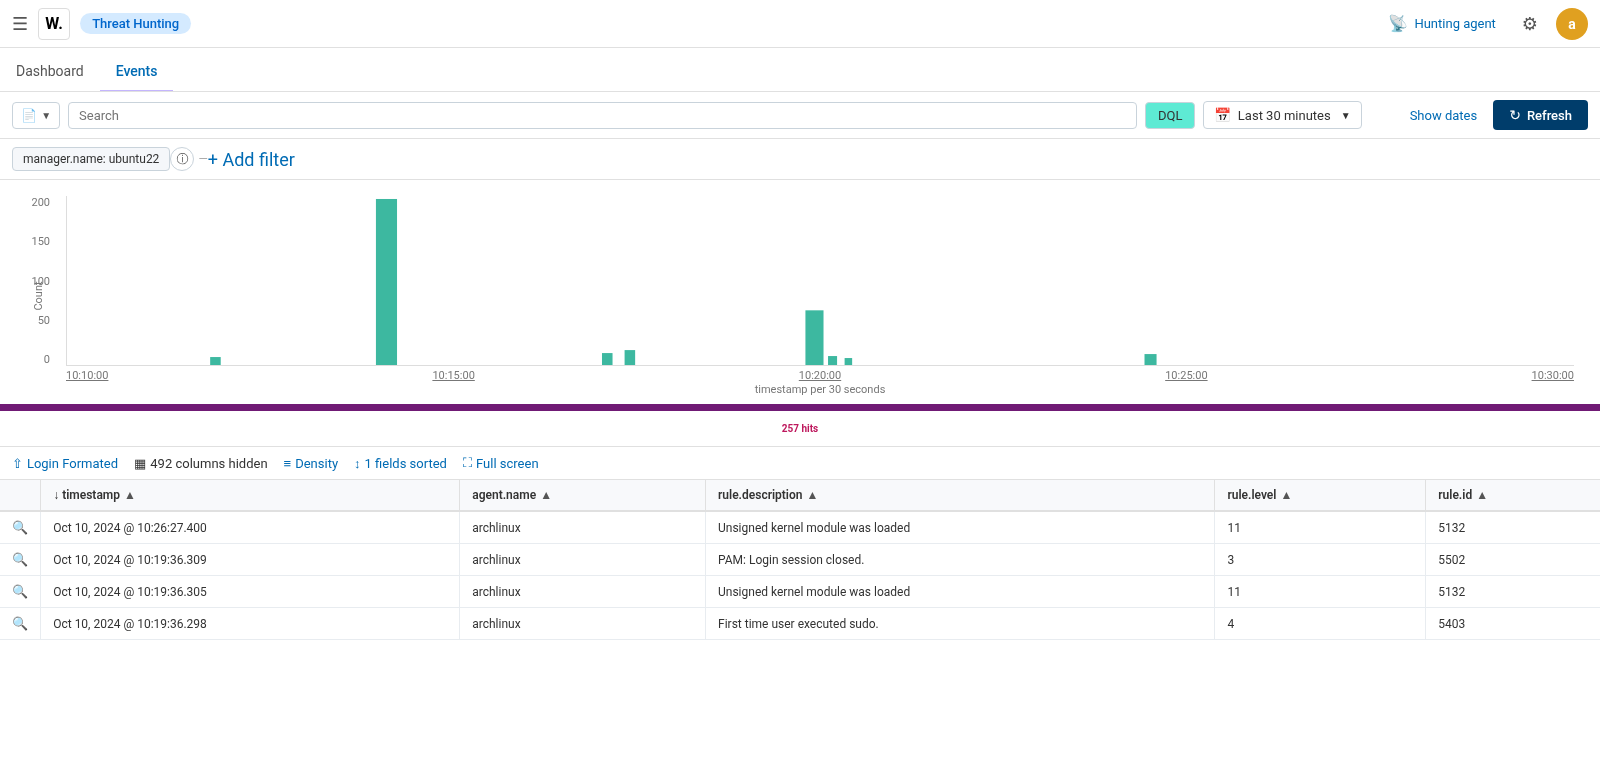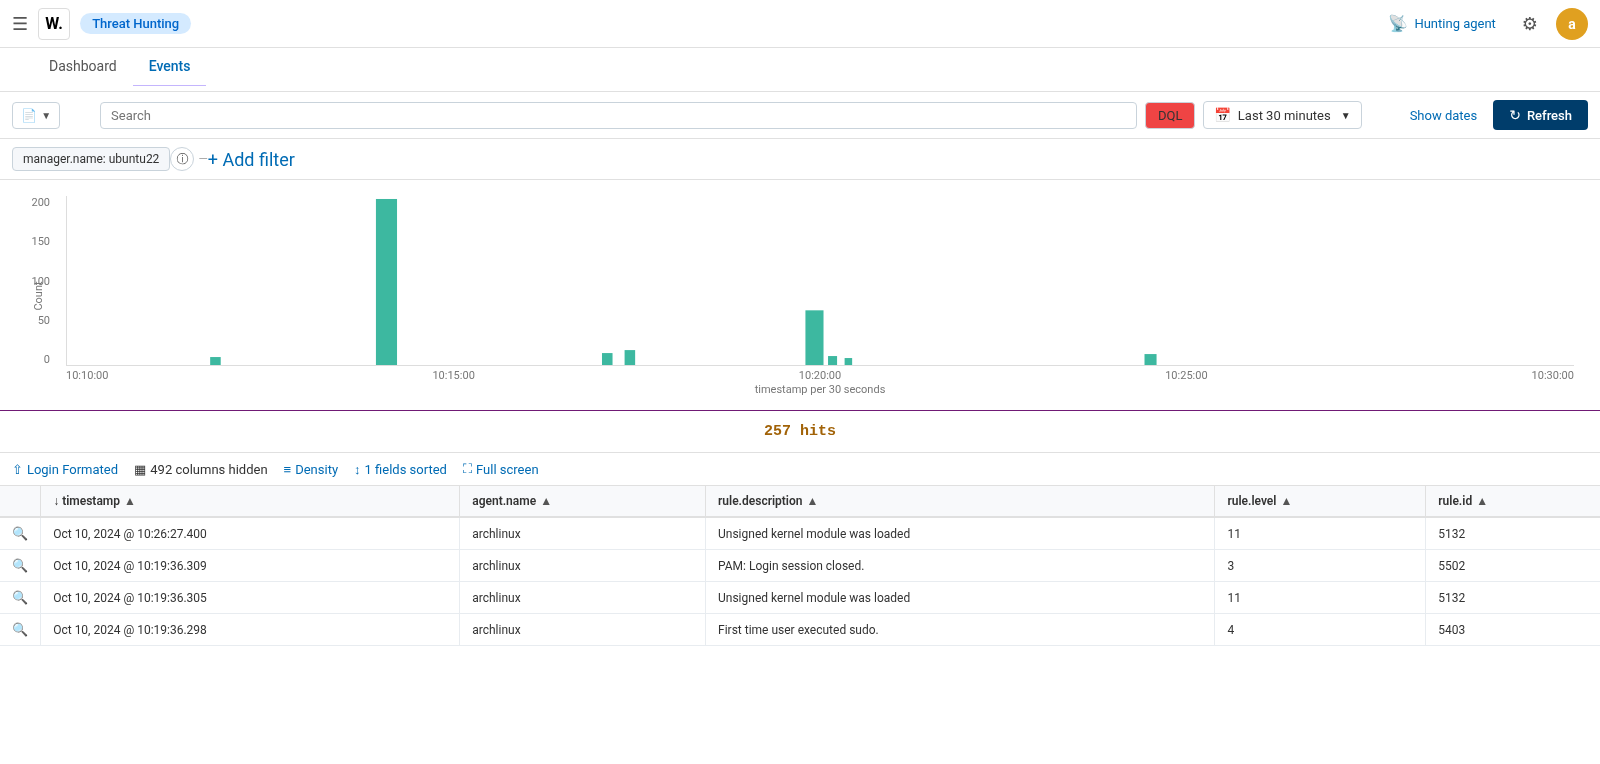--- a/index.html
+++ b/index.html
@@ -47,22 +47,22 @@
       width: 32px; height: 32px; border-radius: 50%;
       background: #e0a020;
       color: #fff; font-weight: 700; font-size: 14px;
       display: flex; align-items: center; justify-content: center;
       cursor: pointer;
     }
 
     
     .tabs-bar {
       display: flex;
-      align-items: flex-start;
-      padding: 0 33px;
+      align-items: flex-end;
+      padding: 0 0;
       border-bottom: 1px solid #e0e0e0;
       height: 44px;
       justify-content: space-between;
     }
     .tabs-left { display: flex; gap: 0; }
     .tab {
       padding: 10px 16px;
       font-size: 14px;
       cursor: pointer;
       color: #555;
@@ -92,28 +92,27 @@
       font-size: 13px;
       background: #fff;
     }
     .search-input-wrap {
       flex: 1;
       border: 1px solid #c9d3db;
       border-radius: 4px;
       display: flex; align-items: center;
       padding: 5px 10px;
       background: #fff;
-      margin-left: 32px;
     }
     .search-input-wrap input {
       border: none; outline: none; width: 100%; font-size: 13px; color: #555;
     }
     .dql-btn {
       border: 1px solid #c9d3db;
-      background: #ef4444;
+      background: #5eead4;
       border-radius: 4px;
       padding: 5px 12px;
       cursor: pointer;
       font-size: 13px;
       color: #333;
     }
     .time-picker {
       display: flex; align-items: center; gap: 6px;
       border: 1px solid #c9d3db;
       border-radius: 4px;
@@ -168,50 +167,50 @@
       display: flex; align-items: center; justify-content: center;
       cursor: pointer; font-size: 12px; color: #555;
     }
     .add-filter-btn {
       background: none; border: none;
       color: #006bb4; font-size: 18px; cursor: pointer;
     }
 
     
     .chart-area {
-      padding: 16px 16px 14px;
-      border-bottom: 1px solid #701a75;
+      padding: 16px 16px 8px;
+      border-bottom: 7px solid #701a75;
       background: #fff;
     }
     .chart-container { position: relative; height: 200px; }
     .chart-y-axis {
       position: absolute; left: 0; top: 0; bottom: 30px; width: 40px;
       display: flex; flex-direction: column; justify-content: space-between;
       align-items: flex-end; padding-right: 6px;
     }
     .chart-y-label { font-size: 11px; color: #777; }
     .chart-plot {
       position: absolute; left: 50px; right: 10px; top: 0; bottom: 30px;
       border-left: 1px solid #ddd;
       border-bottom: 1px solid #ddd;
     }
     .chart-x-labels {
       position: absolute; bottom: 0; left: 50px; right: 10px;
       display: flex; justify-content: space-between;
       padding-top: 4px;
     }
-    .chart-x-label { font-size: 11px; color: #777; }
+    .chart-x-label { font-size: 11px; color: #777; text-decoration: underline; }
 
     
     .hits-section {
       padding: 12px;
       text-align: center;
       border-bottom: 1px solid #e0e0e0;
     }
-    .hits-count { font-size: 15px; font-weight: 700; color: #a16207; font-family: Liberation Mono, monospace; }
+    .hits-count { font-size: 10px; font-weight: 700; color: #be185d; }
     .hits-range { font-size: 12px; color: #666; margin-top: 2px; }
 
     
     .table-controls {
       display: flex; align-items: center; gap: 16px;
       padding: 8px 12px;
       border-bottom: 1px solid #e0e0e0;
       font-size: 13px;
     }
     .table-control-btn {

